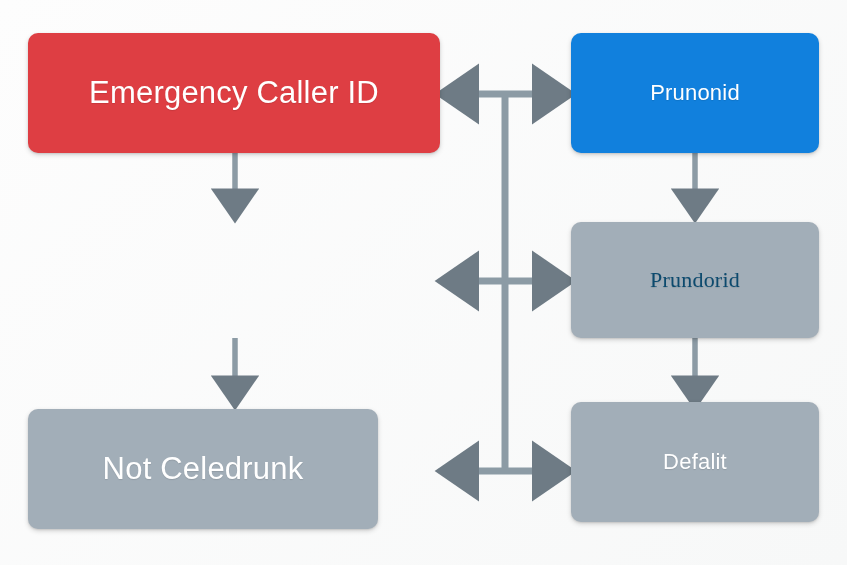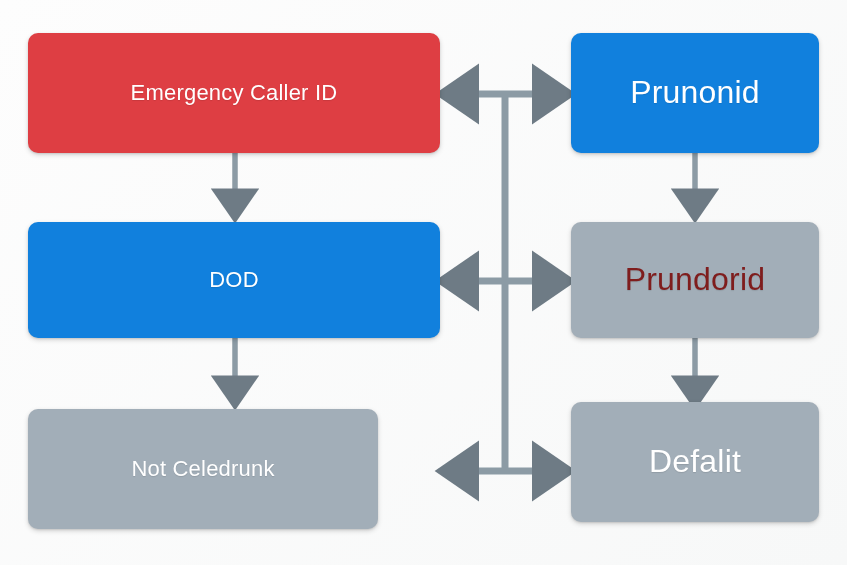--- a/index.html
+++ b/index.html
@@ -58,22 +58,22 @@
   
   #node-emergency-caller-id { left: 28px;  top: 33px;  width: 412px; height: 120px; }
   #node-dod                 { left: 28px;  top: 222px; width: 412px; height: 116px; }
   #node-not-celedrunk       { left: 28px;  top: 409px; width: 350px; height: 120px; }
 
   
   #node-prunonid            { left: 571px; top: 33px;  width: 248px; height: 120px; }
   #node-prundorid           { left: 571px; top: 222px; width: 248px; height: 116px; }
   #node-defalit             { left: 571px; top: 402px; width: 248px; height: 120px; }
 
-  .lbl-xl { font-size: 22px; }
-  .lbl-lg { font-size: 32px; }
+  .lbl-xl { font-size: 31px; }
+  .lbl-lg { font-size: 22px; }
 </style>
 </head>
 <body>
 
 <div id="canvas" style="background: rgb(251, 251, 251);">
 
   <div class="bg-panel"></div>
 
   <svg class="edges" viewBox="0 0 847 565" width="847" height="565" xmlns="http://www.w3.org/2000/svg">
     <defs>
@@ -111,33 +111,30 @@
     <g>
       <line x1="505" y1="471" x2="457" y2="471" stroke="#8C9BA5" stroke-width="7" marker-end="url(#ah-left)"></line>
       <line x1="505" y1="471" x2="554" y2="471" stroke="#8C9BA5" stroke-width="7" marker-end="url(#ah-right)"></line>
     </g>
   </svg>
 
   <div class="node" id="node-emergency-caller-id" style="background-color: rgb(222, 62, 67);">
     <span class="node-label lbl-xl" style="color: rgb(255, 255, 255);">Emergency Caller ID</span>
   </div>
 
-  <div class="node" id="node-dod" style="background-color: rgb(17, 128, 221);">
-    <span class="node-label lbl-xl" style="color: rgb(255, 255, 255);">DOD</span>
-  </div>
 
   <div class="node" id="node-not-celedrunk" style="background-color: rgb(162, 174, 184);">
     <span class="node-label lbl-xl" style="color: rgb(255, 255, 255);">Not Celedrunk</span>
   </div>
 
   <div class="node" id="node-prunonid" style="background-color: rgb(17, 128, 221);">
     <span class="node-label lbl-lg" style="color: rgb(255, 255, 255);">Prunonid</span>
   </div>
 
   <div class="node" id="node-prundorid" style="background-color: rgb(162, 174, 184);">
-    <span class="node-label lbl-lg" style="color: #7f1d1d;">Prundorid</span>
+    <span class="node-label lbl-lg" style="color: #0c4a6e; font-family: Liberation Serif, serif;">Prundorid</span>
   </div>
 
   <div class="node" id="node-defalit" style="background-color: rgb(162, 174, 184);">
     <span class="node-label lbl-lg" style="color: rgb(255, 255, 255);">Defalit</span>
   </div>
 
 </div>
 
 </body></html>

